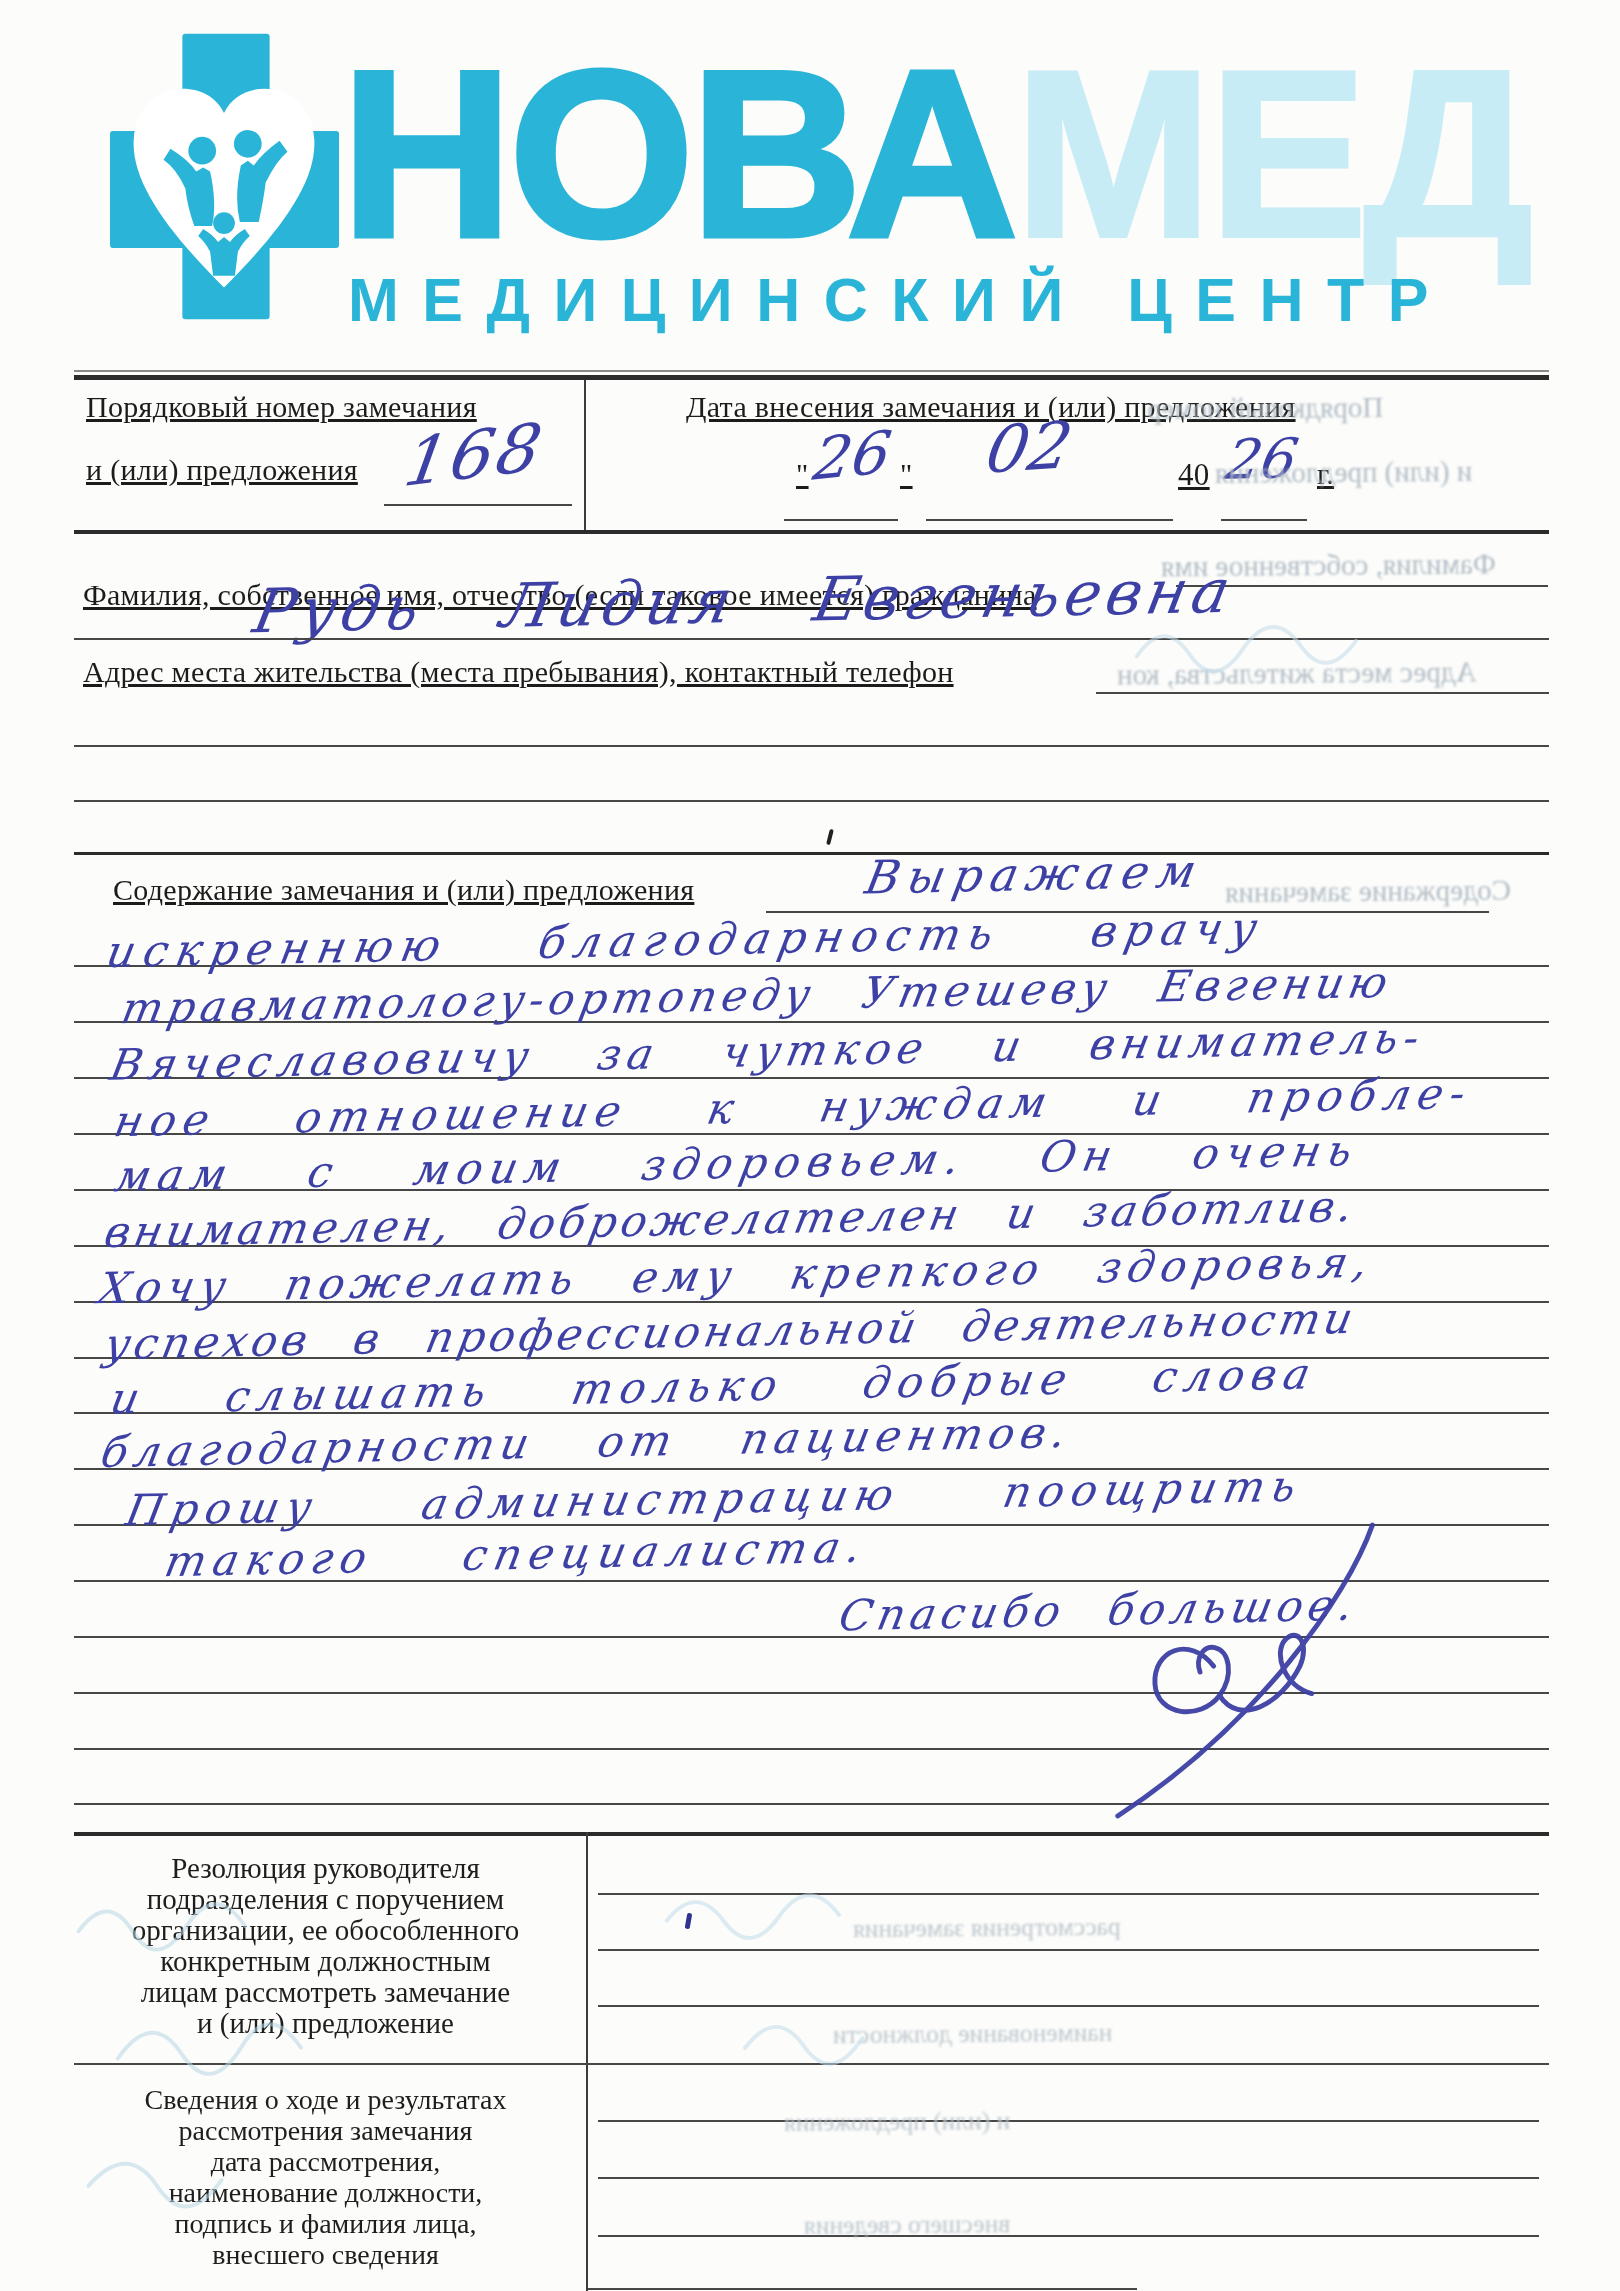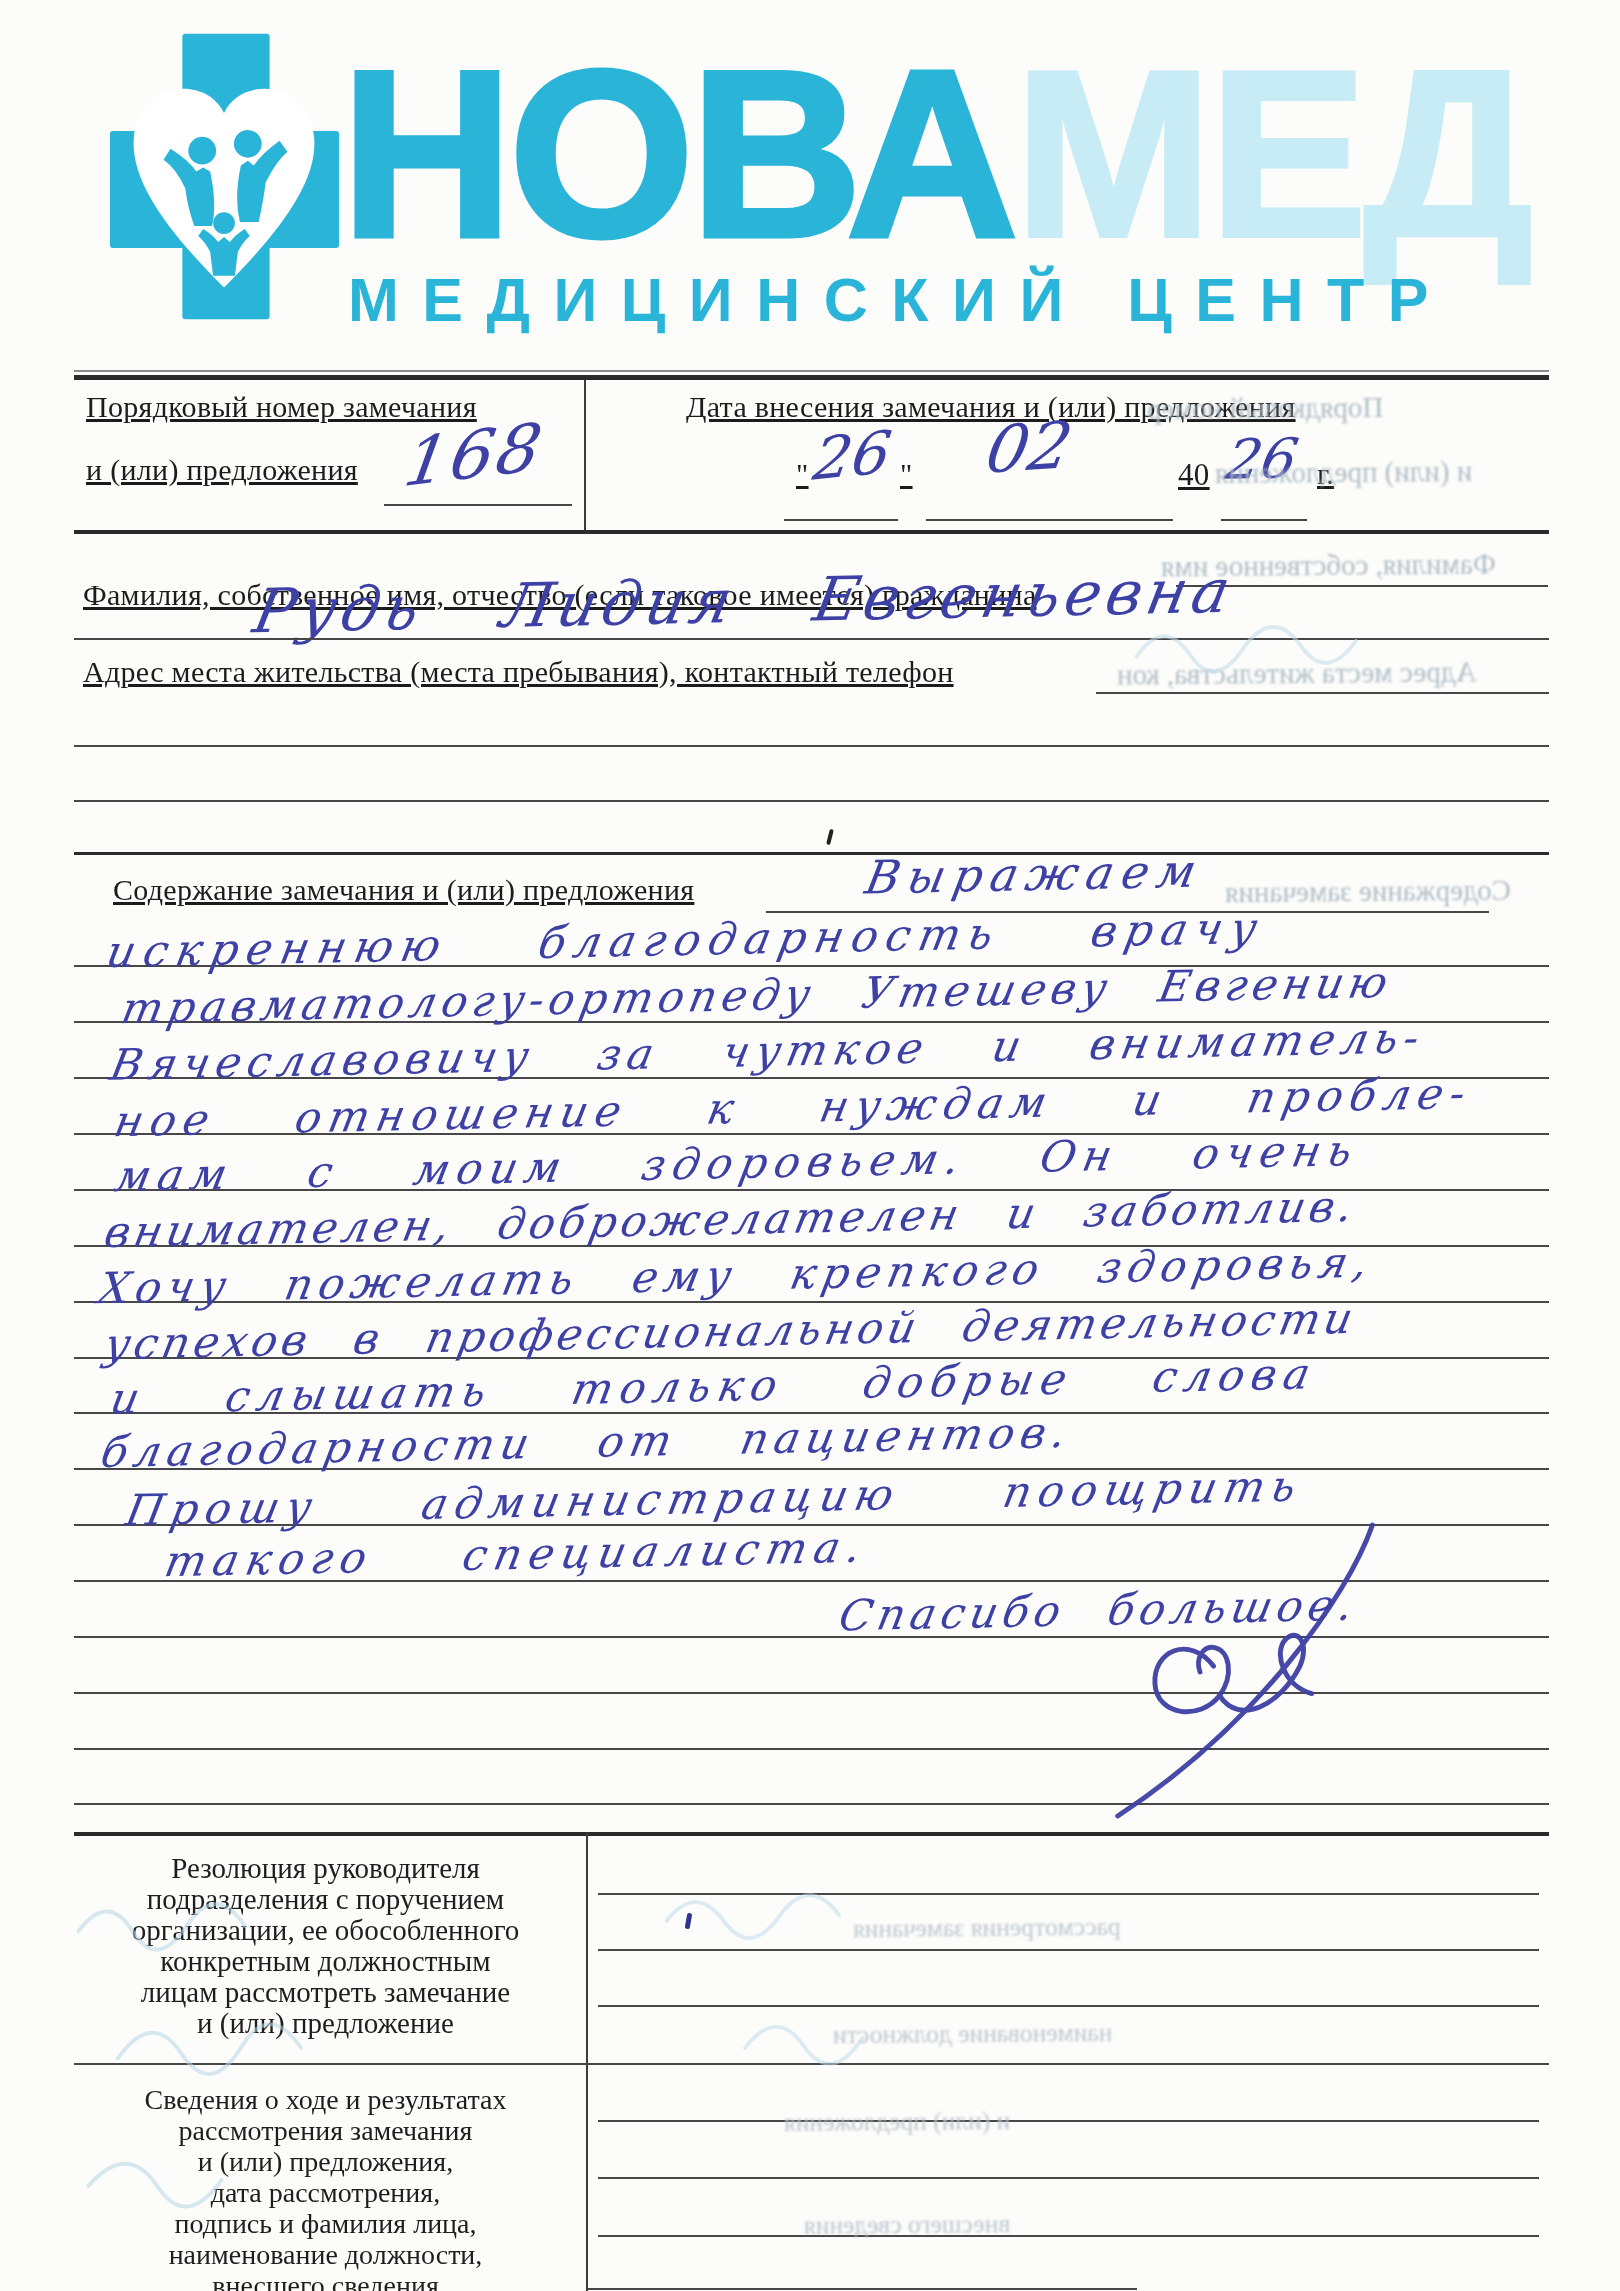--- a/index.html
+++ b/index.html
@@ -148,24 +148,23 @@
     <div>подразделения с поручением</div>
     <div>организации, ее обособленного</div>
     <div>конкретным должностным</div>
     <div>лицам рассмотреть замечание</div>
     <div>и (или) предложение</div>
   </div>
 
   <div class="cell-label" style="top:2084px;font-size:28px;">
     <div>Сведения о ходе и результатах</div>
     <div>рассмотрения замечания</div>
-    <div>и (или) предложения,</div>
     <div>дата рассмотрения,</div>
+    <div>наименование должности,</div>
     <div>подпись и фамилия лица,</div>
-    <div>наименование должности,</div>
     <div>внесшего сведения</div>
   </div>
 
   <div class="rule" style="left:598px;width:941px;top:1893px;"></div>
   <div class="rule" style="left:598px;width:941px;top:1949px;"></div>
   <div class="rule" style="left:598px;width:941px;top:2005px;"></div>
   <div class="rule" style="left:598px;width:941px;top:2120px;"></div>
   <div class="rule" style="left:598px;width:941px;top:2177px;"></div>
   <div class="rule" style="left:598px;width:941px;top:2235px;"></div>
   <div class="rule" style="left:588px;width:549px;top:2288px;"></div>

